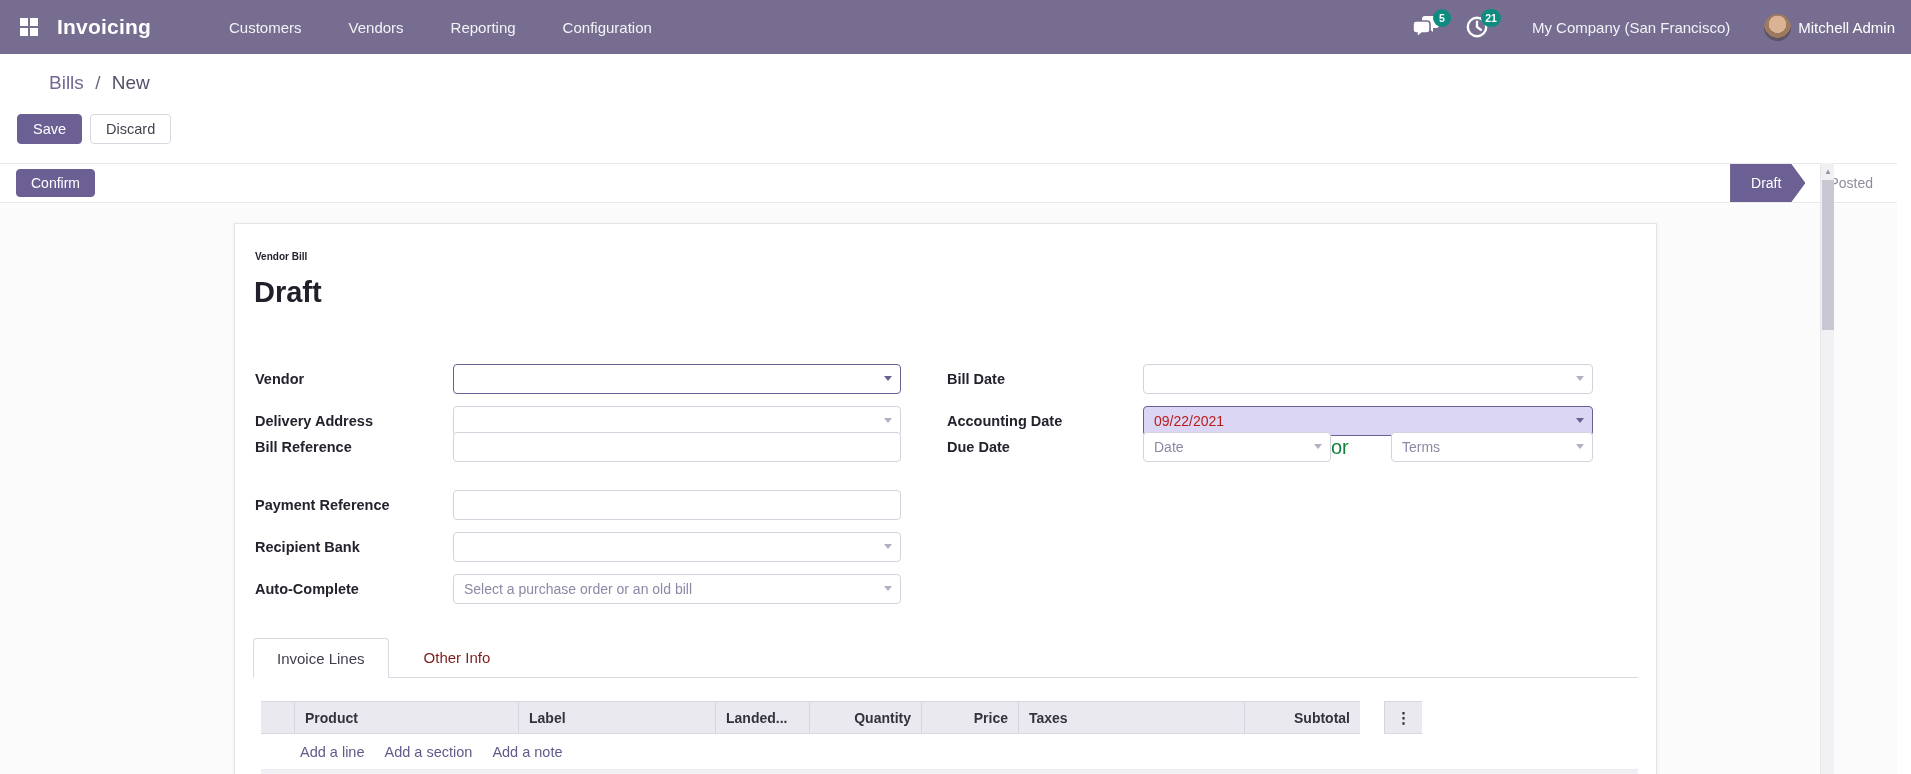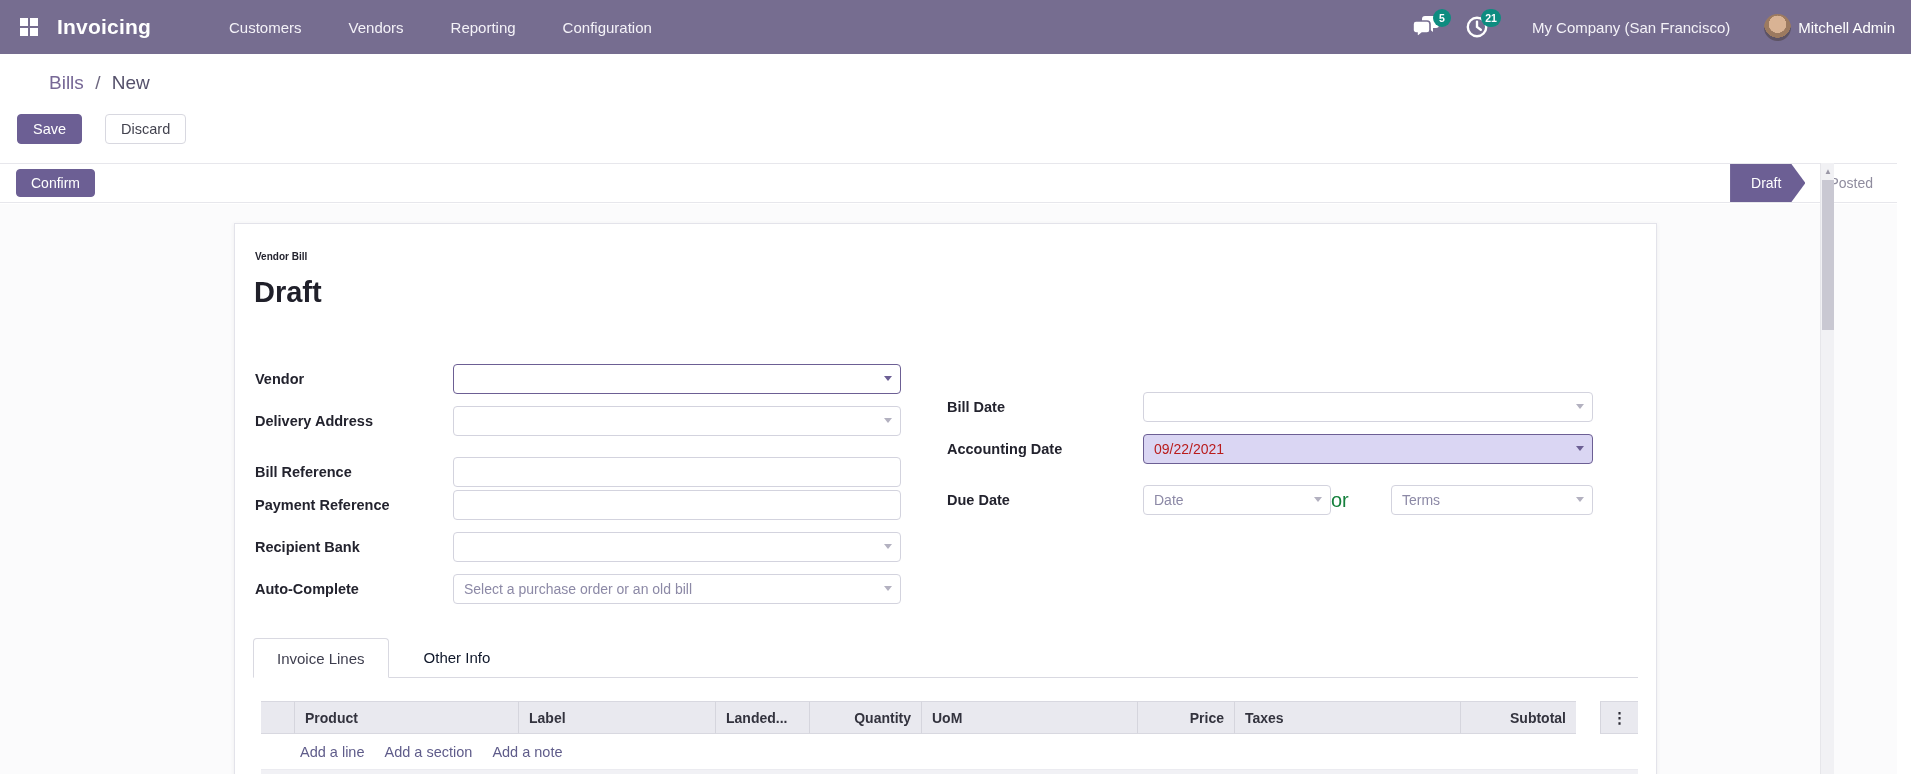--- a/index.html
+++ b/index.html
@@ -25,21 +25,21 @@
   .user-box { display:flex; align-items:center; cursor:pointer; }
   .avatar { width:27px; height:27px; border-radius:50%;
     background:radial-gradient(circle at 50% 38%, #d9b394 0 40%, #9c7a60 41% 62%, #5d5364 63% 100%); }
   .user-name { font-size:15px; color:#fff; margin-left:7px; }
 
   
   .breadcrumb-row { position:absolute; left:17px; top:72px; font-size:19px; }
   .bc-parent { color:#776896; cursor:pointer;margin-left:32px; }
   .bc-sep { color:#6e6880; margin:0 6px; }
   .bc-current { color:#55516B; }
-  .action-row { position:absolute; left:17px; top:114px; display:flex; gap:23px; }
+  .action-row { position:absolute; left:17px; top:114px; display:flex; gap:8px; }
   .btn { font-size:14.5px; border-radius:4px; padding:6px 15px; cursor:pointer;
     font-family:"Liberation Sans", sans-serif; }
   .btn-primary { background:var(--primary,#6C5F94); border:1px solid var(--primary,#6C5F94); color:#fff; }
   .btn-secondary { background:#fff; border:1px solid #d8d8e0; color:#43434f; }
 
   
   .statusbar { position:absolute; left:0; top:163px; width:1897px; height:40px; background:#fff;
     border-top:1px solid #e7e7ec; border-bottom:1px solid #e7e7ec;
     display:flex; align-items:center; padding:0 0 0 16px; }
   .btn-sm { font-size:14px; padding:5px 14px; }
@@ -58,22 +58,22 @@
     cursor:pointer; }
 
   
   .content { position:absolute; left:0; top:204px; width:1897px; height:570px; background:#fbfbfc; }
   .sheet { position:absolute; left:234px; top:19px; width:1423px; height:560px; background:#fff;
     border:1px solid #e3e3ea; box-shadow:0 1px 4px rgba(60,60,80,.08); }
   .doc-type { position:absolute; left:20px; top:27px; font-size:10px; font-weight:bold; color:#23232E; }
   .doc-state { position:absolute; left:19px; top:52px; font-size:29px; font-weight:bold; color:#20202A; }
 
   .frow { position:absolute; height:30px; }
-  .r1{top:140px} .r2{top:182px} .r3{top:233px} .r4{top:266px} .r5{top:308px} .r6{top:350px}
-  .colL{left:20px; width:880px;} .colR{left:712px; width:690px;margin-top:28px;}
+  .r1{top:140px} .r2{top:182px} .r3{top:208px} .r4{top:266px} .r5{top:308px} .r6{top:350px}
+  .colL{left:20px; width:880px;} .colR{left:712px; width:690px;}
   .flabel { position:absolute; left:0; top:0; line-height:30px; font-size:14.5px; font-weight:bold; color:#23232E; }
   .fwidget { position:absolute; top:0; height:30px; }
   .colL .fwidget { left:198px; width:448px; }
   .colR .fwidget { left:196px; width:450px; }
   .fin { width:100%; height:30px; border:1px solid #d3d3de; border-radius:4px; padding:0 26px 0 10px;
     font-size:14px; color:#b91c1c; font-family:"Liberation Sans", sans-serif; background:#fff; outline:none; }
   .plain .fin { padding-right:10px; }
   .fin::placeholder { color:#8C89A6; opacity:1; }
   .focused .fin { border-color:var(--primary,#6C5F94); }
   .highlight .fin { background:var(--field_highlight,#DAD6F3); border-color:var(--primary,#6C5F94); }
@@ -85,21 +85,21 @@
   .duo .half { position:relative; height:30px; }
   .half-date { width:188px; } .half-terms { width:202px; }
   .or-label { width:60px; text-align:left; font-size:20px; color:#15803d; }
 
   
   .tabs { position:absolute; left:18px; right:18px; top:414px; height:40px;
     border-bottom:1px solid #d9d9e1; display:flex; align-items:stretch; }
   .tab { display:flex; align-items:center; padding:16px 23px; font-size:15px; cursor:pointer; }
   .tab-active { background:#fff; border:1px solid #d9d9e1; border-bottom:1px solid #fff;
     border-radius:4px 4px 0 0; margin-bottom:-1px; color:#3E3E4E; }
-  .tab-inactive { color:#0f172a; margin-left:12px; }
+  .tab-inactive { color:#7f1d1d; margin-left:12px; }
 
   
   .ltable { position:absolute; left:26px; top:477px; width:1377px; }
   .lt-head { display:flex; height:33px; }
   .hcell { background:#e9e9ef; border-top:1px solid #d8d8e0; border-bottom:1px solid #d8d8e0;
     display:flex; align-items:center; font-size:14px; font-weight:bold; color:#33333E;
     padding:0 10px; border-left:1px solid #d5d5dd; cursor:pointer; }
   .hcell:first-child { border-left:none; }
   .right { justify-content:flex-end; }
   .c-handle{width:33px;} .c-product{width:224px;} .c-label{width:197px;} .c-landed{width:94px;}
@@ -256,21 +256,20 @@
         <div class="tab tab-inactive">Other Info</div>
       </div>
 
       <div class="ltable">
         <div class="lt-head">
           <div class="hcell c-handle"></div>
           <div class="hcell c-product">Product</div>
           <div class="hcell c-label">Label</div>
           <div class="hcell c-landed">Landed...</div>
           <div class="hcell c-qty right">Quantity</div>
-          <div class="hcell c-uom">UoM</div>
           <div class="hcell c-price right">Price</div>
           <div class="hcell c-taxes">Taxes</div>
           <div class="hcell c-sub right">Subtotal</div>
           <div class="c-gap"></div>
           <div class="hcell c-dots">
             <span>⋮</span>
           </div>
         </div>
         <div class="lt-addrow">
           <a class="add-link">Add a line</a>

